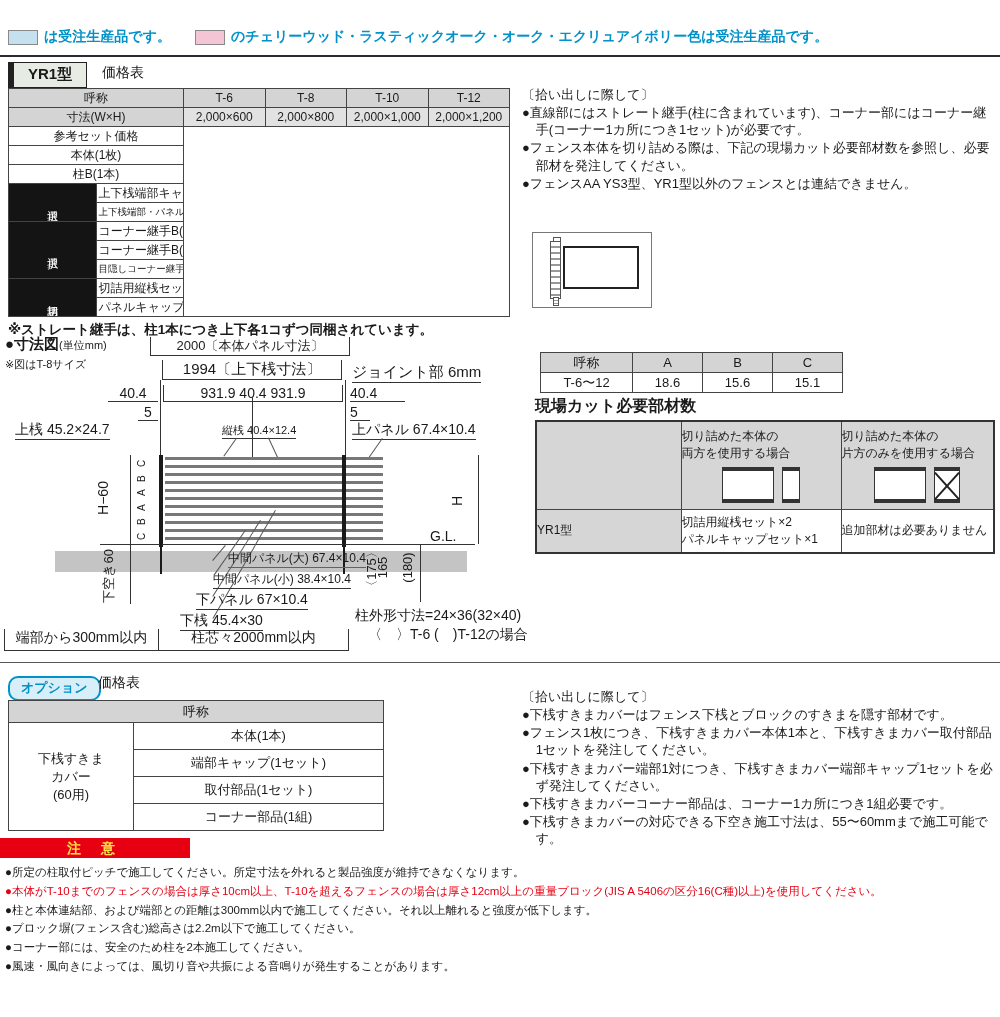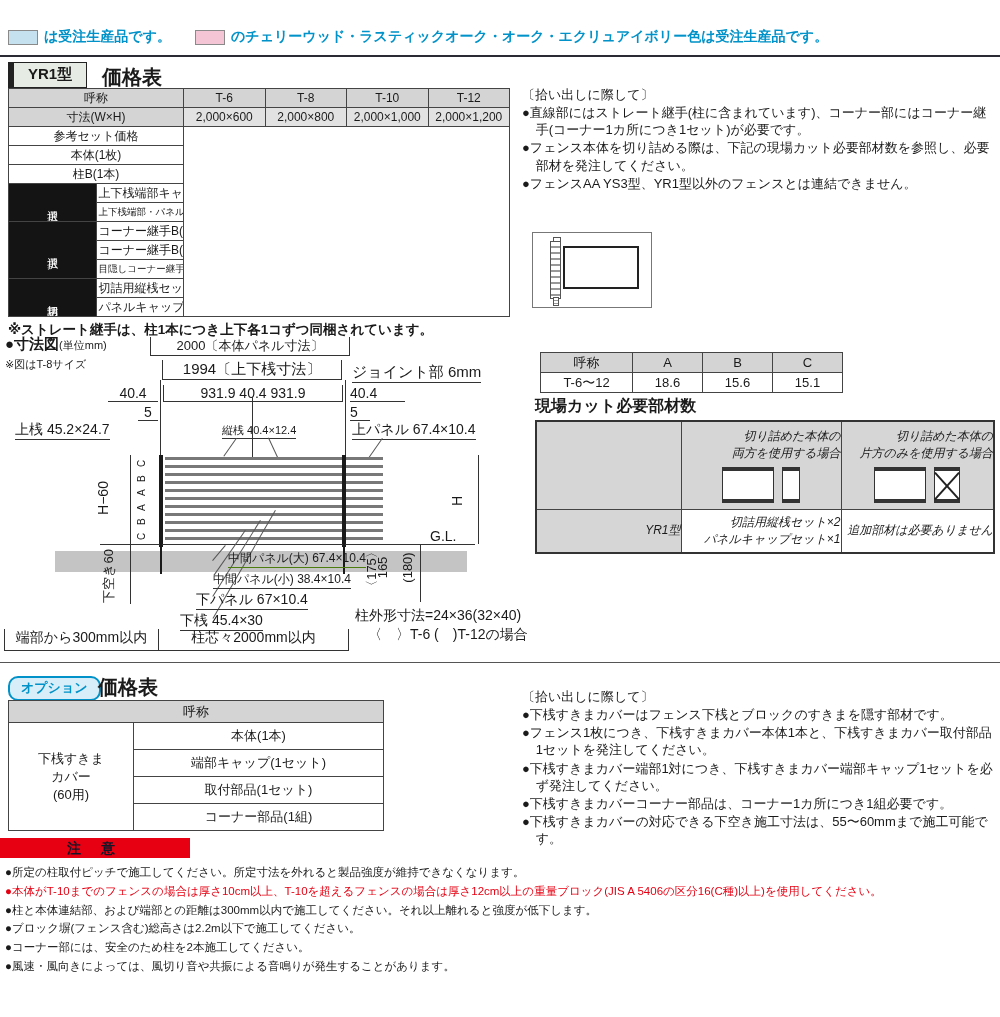--- a/index.html
+++ b/index.html
@@ -10,21 +10,21 @@
   .legend { position:absolute; top:28px; left:8px; display:flex; align-items:center; gap:6px;
             color:#0092c8; font-size:14px; font-weight:bold; }
   .swatch { display:inline-block; width:30px; height:15px; border:1px solid #8a8a8a; vertical-align:middle; }
   .swatch.blue { background:#c5e0ee; }
   .swatch.pink { background:#f3c5d5; margin-left:18px; }
   .top-rule { position:absolute; top:55px; left:0; width:1000px; border-top:2px solid #2a2a35; }
 
   
   .sec-tag { position:absolute; padding:2px 14px 3px; background:#e6ece4; border:1px solid #222;
              border-left:6px solid #222; font-weight:bold; font-size:15px; }
-  .sec-title { position:absolute; font-weight:bold; font-size:20px; }
+  .sec-title { position:absolute; font-weight:normal; font-size:14px; }
 
   
   table { border-collapse:collapse; }
   .price-table { position:absolute; top:88px; left:8px; width:502px; table-layout:fixed; font-size:12px; }
   .price-table td { border:1px solid #444; text-align:center; height:19px; padding:0 2px; overflow:hidden; white-space:nowrap; }
   .price-table .hdr { background:#d4d4d4; }
   .price-table .val { background:#e2e2e2; }
   .price-table .grp { background:#141414; color:#fff; writing-mode:vertical-rl; text-orientation:upright;
                       font-size:11px; letter-spacing:1px; width:22px; padding:0; }
   .price-table .small { font-size:9.5px; }
@@ -64,21 +64,21 @@
 
   
   .abc-table { position:absolute; top:352px; left:540px; font-size:13px; }
   .abc-table td { border:1px solid #444; text-align:center; height:20px; }
   .abc-table .hdr { background:#d4d4d4; }
   .abc-table td:nth-child(1){ width:92px; } .abc-table td:nth-child(2),
   .abc-table td:nth-child(3), .abc-table td:nth-child(4){ width:70px; }
 
   .cut-title { position:absolute; top:396px; left:535px; font-weight:bold; font-size:16px; }
   .cut-table { position:absolute; top:420px; left:535px; width:460px; font-size:12px; border:2px solid #333; }
-  .cut-table td { border:1px solid #444; text-align:right; vertical-align:middle;font-style:italic; }
+  .cut-table td { border:1px solid #444; text-align:left; vertical-align:middle; }
   .cut-table .hd td { background:#d6d6d6; height:88px; }
   .cut-table .bd td { height:44px; }
   .cut-table .diag { background:#d6d6d6 linear-gradient(to bottom right,transparent 49.5%,#555 49.5%,#555 50.5%,transparent 50.5%); }
   .cut-table .bd .lbl { background:#d6d6d6; }
   .cut-table .bd .white { background:#fff; }
   .preline { white-space:pre-line; }
   .icons { display:flex; justify-content:center; align-items:flex-end; gap:8px; margin-top:5px; }
   .p-ico { position:relative; background:#fff; border-left:1px solid #333; border-right:1px solid #333;
            border-top:4px solid #333; border-bottom:4px solid #333; height:36px; }
   .p-ico.wide { width:52px; } .p-ico.narrow { width:18px; } .p-ico.mid { width:26px; }
@@ -92,21 +92,21 @@
   .opt-tag { position:absolute; top:676px; left:8px; padding:1px 11px 2px; border:2px solid #0092c8; border-radius:10px;
              background:#d8eef8; color:#0092c8; font-size:13px; font-weight:bold; }
   .opt-table { position:absolute; top:700px; left:8px; width:376px; font-size:13px; }
   .opt-table td { border:1px solid #444; text-align:center; }
   .opt-table .hdr { background:#d4d4d4; height:22px; }
   .opt-table .grp-cell { width:125px; font-size:13px; }
   .opt-table .r { height:27px; }
 
   
   .caution-banner { position:absolute; top:838px; left:0; width:190px; height:20px; background:#e60012;
-                    color:#0f172a; font-weight:bold; font-size:14px; text-align:center; letter-spacing:8px; line-height:20px; }
+                    color:#fde047; font-weight:bold; font-size:14px; text-align:center; letter-spacing:8px; line-height:20px; }
   .caution-list { position:absolute; top:864px; left:5px; width:992px; font-size:11.5px; line-height:1.42; list-style:none; }
   .caution-list li { padding-left:1.05em; text-indent:-1.05em; margin-bottom:2.5px; }
   .caution-list li.red { color:#e60012; }
 </style>
 </head>
 <body>
 
 <div class="page">
 
   <div class="legend">

